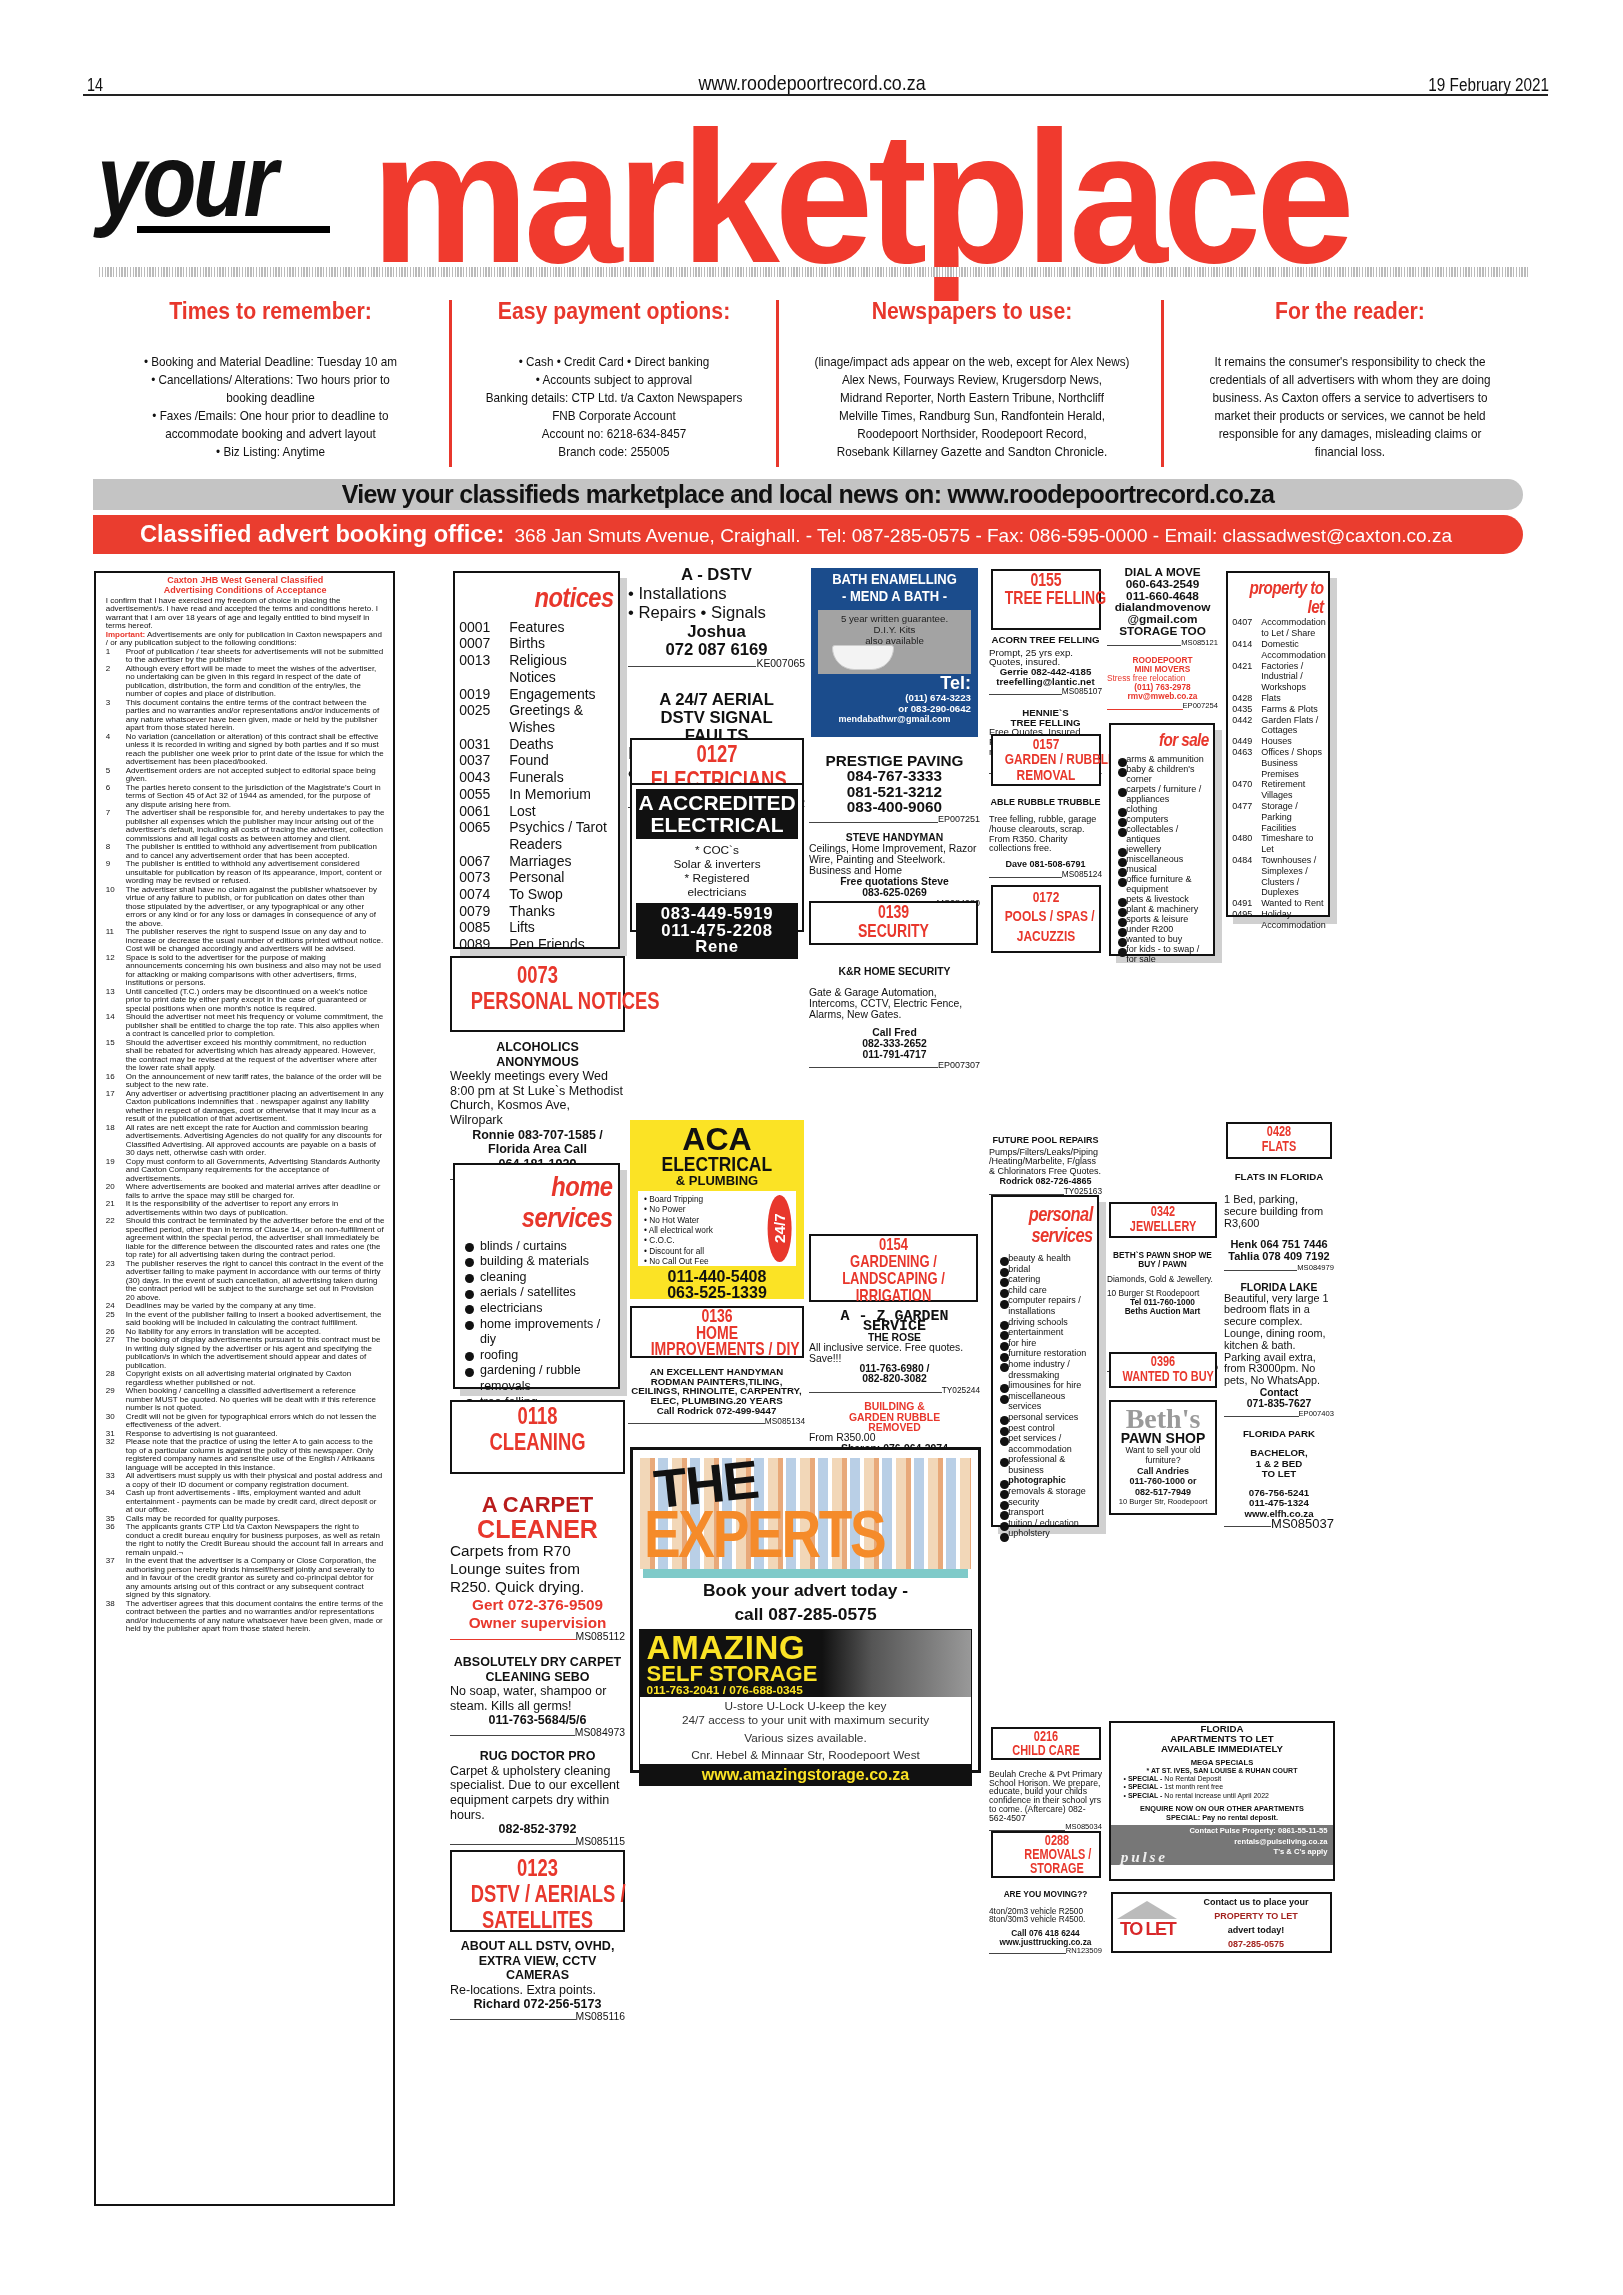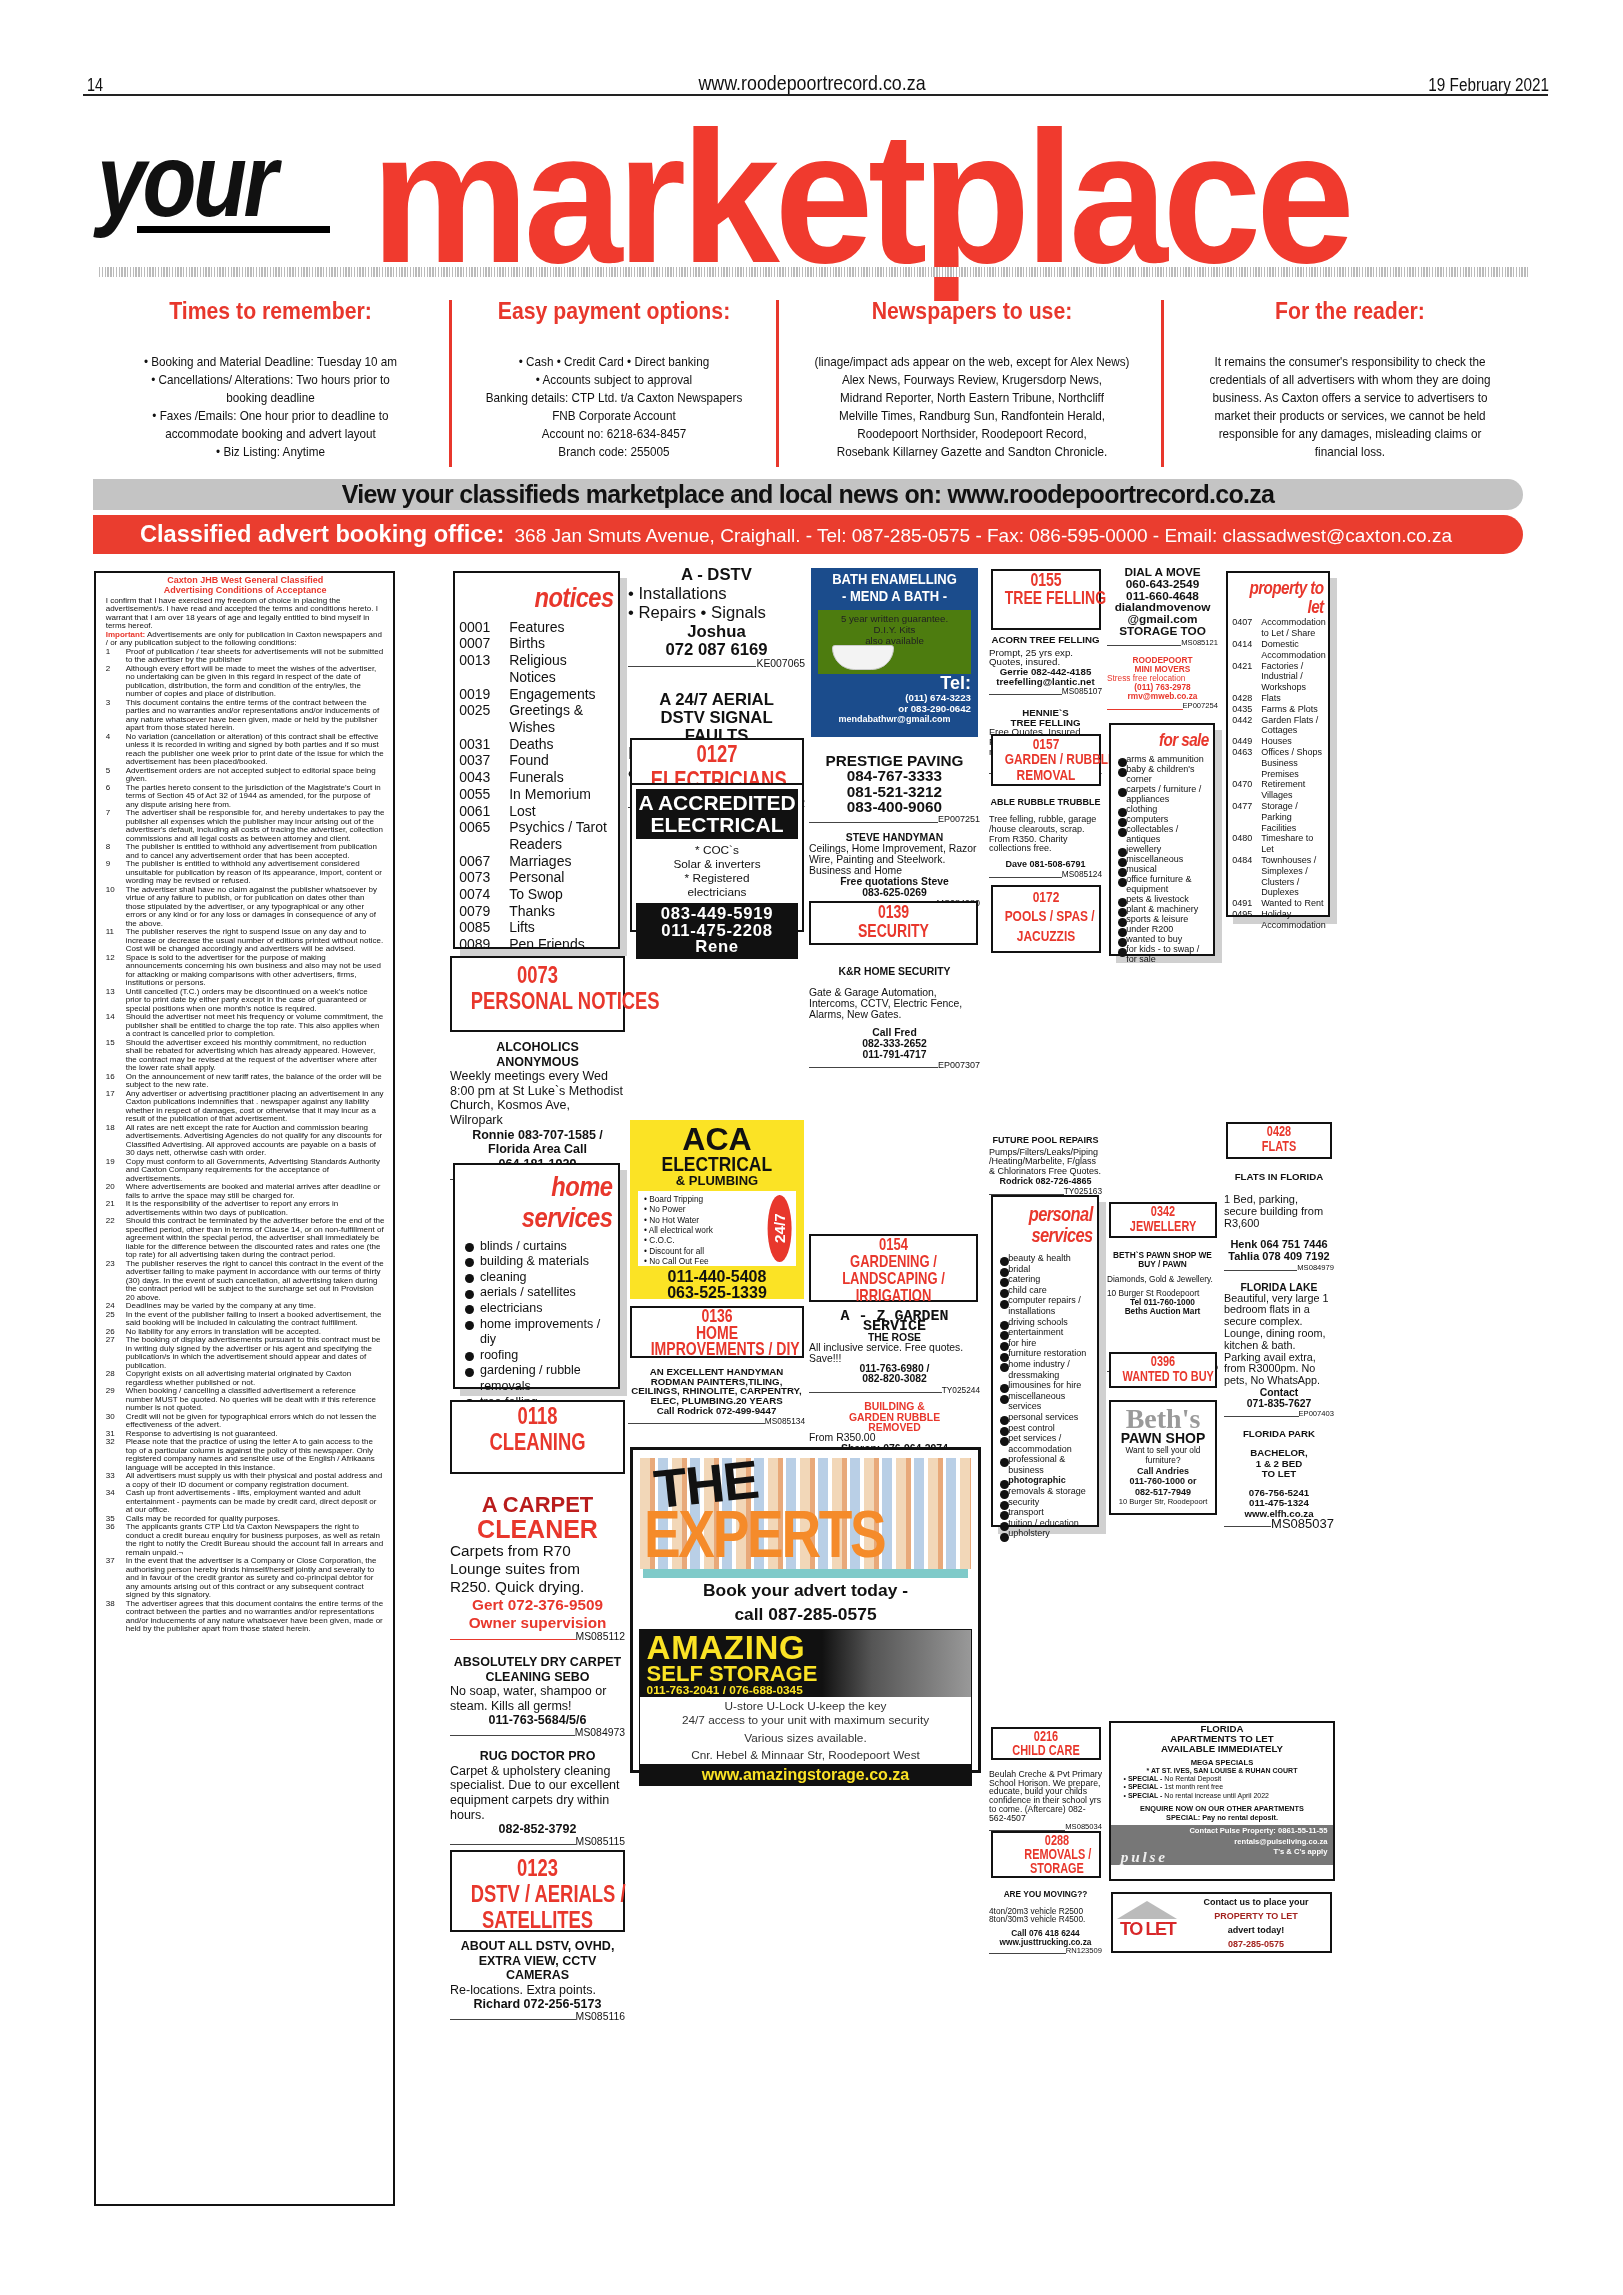--- a/index.html
+++ b/index.html
@@ -58,21 +58,21 @@
   .ad .h { font-weight: 700; font-size: 12.5px; }
   .ad .left { text-align: left; }
   .ad .big { font-weight: 700; font-size: 16.7px; line-height: 18px; }
   .ref { display: flex; align-items: flex-end; font-size: 10.4px; line-height: 10.4px; }
   .ref::before { content: ""; flex: 1; border-bottom: 0.7px solid #444; margin-bottom: 2.1px; }
   .ref.redline::before { border-color: #e8372c; }
 
   
   .bath { background: #1b4c8c; color: #fff; text-align: center; }
   .bath .t { font-weight: 900; font-size: 21px; line-height: 22px; transform: scaleX(0.85); }
-  .bath .wbox { background: #4d7c0f; color: #222; margin: 5.6px 7px 0; height: 128px; font-size: 15.3px; line-height: 18px; padding-top: 5.6px; transform: scaleX(1); position: relative; }
+  .bath .wbox { background: #a3a3a3; color: #222; margin: 5.6px 7px 0; height: 128px; font-size: 15.3px; line-height: 18px; padding-top: 5.6px; transform: scaleX(1); position: relative; }
   .tub { position: absolute; left: 21px; top: 69px; width: 111px; height: 49px; background: #f3f3f3; border-radius: 7px 7px 56px 56px; border: 1.4px solid #ccc; }
 
   
   .accr { border: 2.8px solid #111; padding: 4.2px; text-align: center; background: #fff; }
   .accr .hd { background: #111; color: #fff; font-size: 21px; font-weight: 900; line-height: 22px; padding: 2.8px 0; }
   .accr .bd { font-size: 14px; line-height: 21px; padding: 4.2px 0; }
   .accr .ft { background: #111; color: #fff; font-size: 19.4px; font-weight: 900; line-height: 21px; padding: 2.8px 0; letter-spacing: 0.7px; }
 
   
   .aca { background: #fbe325; text-align: center; padding: 4.2px; }

